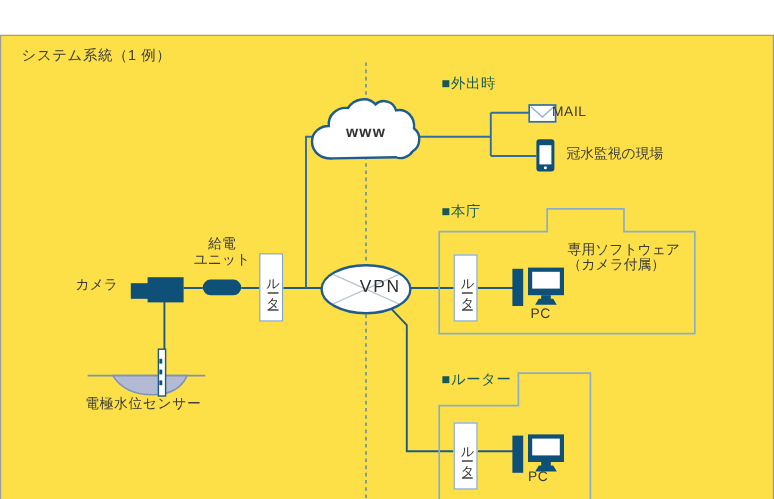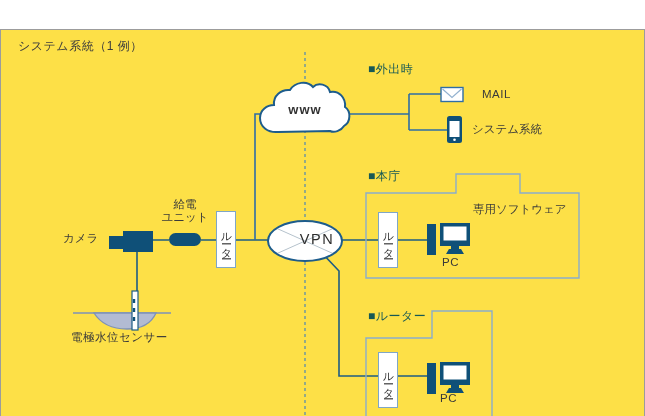--- a/index.html
+++ b/index.html
@@ -19,21 +19,21 @@
   .section{font-size:12px;color:#175955;letter-spacing:0.5px;}
   .sec-site{left:64px;top:139px;}
   .sec-mobile{left:367px;top:33px;}
   .sec-main{left:367px;top:140px;}
   .sec-branch{left:367px;top:280px;}
   .lbl-camera{left:62px;top:202px;}
   .lbl-power{left:154px;top:168px;width:60px;text-align:center;}
   .lbl-sensor{left:70px;top:301px;letter-spacing:0.5px;}
   .lbl-www{left:282px;top:73px;width:44px;text-align:center;font-weight:bold;font-size:13px;letter-spacing:1px;color:#333;}
   .lbl-vpn{left:294px;top:203px;width:44px;text-align:center;font-size:14.5px;letter-spacing:1.5px;color:#2d2d2d;}
-  .lbl-mail{left:481px;top:58px;letter-spacing:0.5px;}
+  .lbl-mail{left:459px;top:58px;letter-spacing:0.5px;}
   .lbl-phone{left:471px;top:93px;}
   .lbl-soft{left:472px;top:173px;line-height:12px;}
   .lbl-pc-main{left:441px;top:226px;letter-spacing:0.5px;}
   .lbl-pc-branch{left:439px;top:362px;letter-spacing:0.5px;}
   .router{
     position:absolute;width:20px;box-sizing:border-box;
     background:#fff;border:1.5px solid #7fa6c6;
     display:flex;align-items:center;justify-content:center;
   }
   .router .vtext{
@@ -138,24 +138,25 @@
   <div class="txt lbl-sensor">電極水位センサー</div>
   <div class="txt lbl-power">
     <span style="display:block">給電</span>
     <span style="display:block">ユニット</span>
   </div>
 
   <div class="txt lbl-www">www</div>
   <div class="txt lbl-vpn">VPN</div>
 
   <div class="txt lbl-mail">MAIL</div>
-  <div class="txt lbl-phone">システム系統</div>
+  <div class="txt lbl-phone">冠水監視の現場</div>
 
   <div class="txt lbl-soft">
     <span style="display:block">専用ソフトウェア</span>
+    <span style="display:block">（カメラ付属）</span>
   </div>
   <div class="txt lbl-pc-main">PC</div>
   <div class="txt lbl-pc-branch">PC</div>
 
   <div class="router router-site">
     <span class="vtext">ルーター</span>
   </div>
   <div class="router router-main">
     <span class="vtext">ルーター</span>
   </div>

